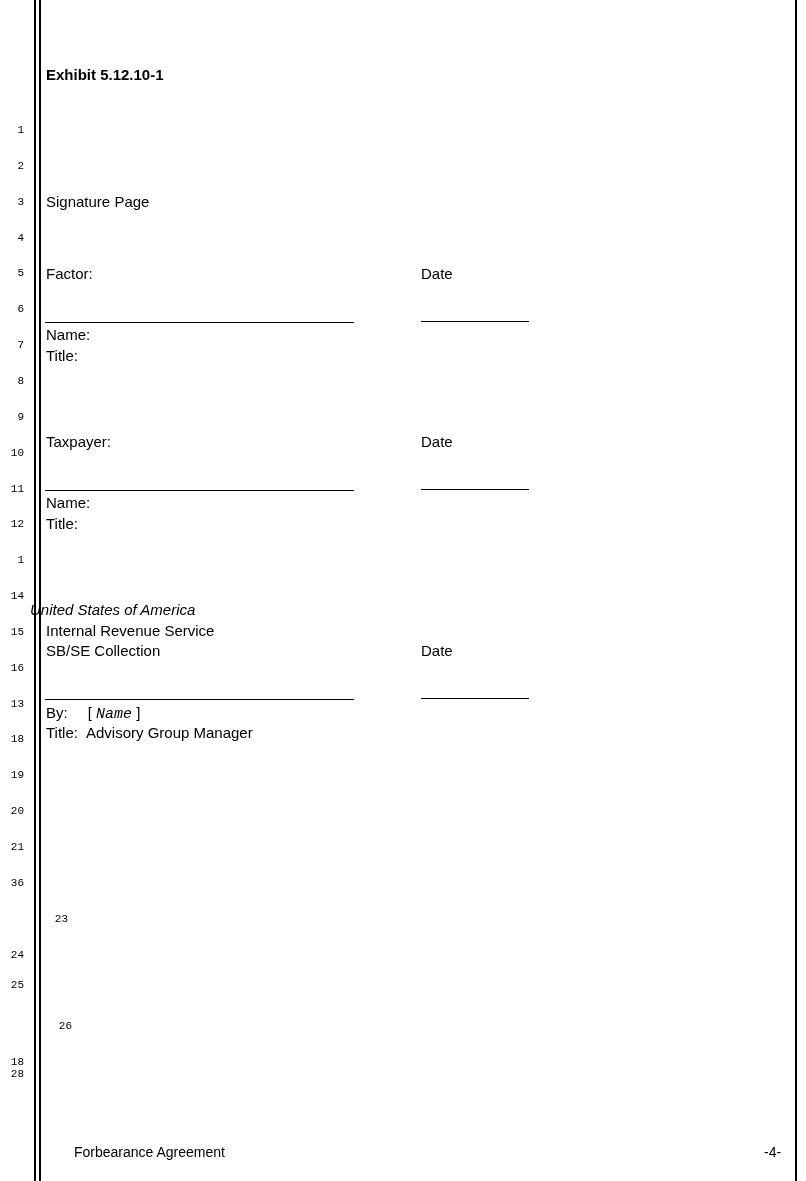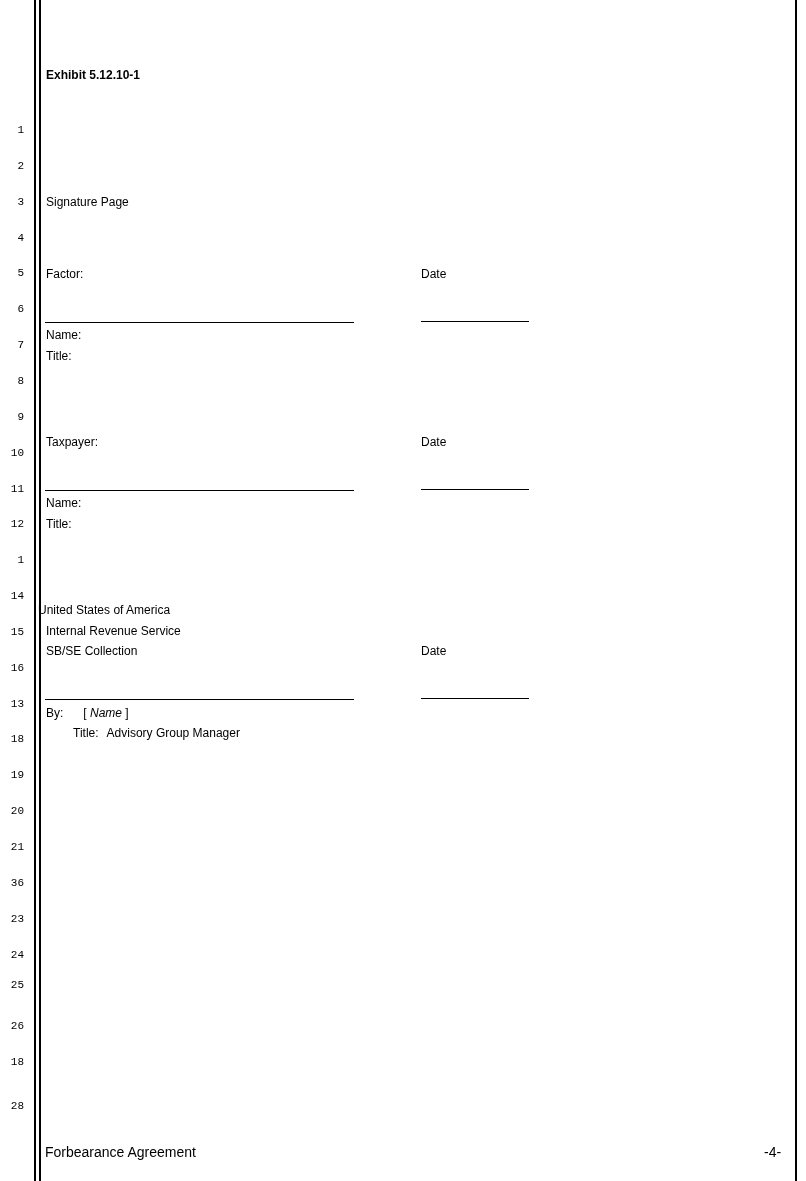--- a/index.html
+++ b/index.html
@@ -1,25 +1,25 @@
 <!DOCTYPE html>
 <html><head>
 <meta charset="utf-8">
 <style>
   html, body { margin:0; padding:0; background:#ffffff; }
   body { width:806px; height:1181px; position:relative; overflow:hidden;
          font-family:"Liberation Sans", sans-serif; color:#000; }
   .vline { position:absolute; top:0; bottom:0; background:#000; }
   .ln { position:absolute; left:0; width:24px; text-align:right;
         font-family:"Liberation Mono", monospace; font-size:11px; color:#000; }
-  .txt { position:absolute; font-size:12px; line-height:20px; white-space:nowrap; }
+  .txt { position:absolute; font-size:15px; line-height:20px; white-space:nowrap; }
   .bold { font-weight:bold; }
   .sig { position:absolute; height:1px; background:#000; }
   .foot { position:absolute; font-size:14px; white-space:nowrap; }
-  em { font-style:italic; }
+  em { font-style:italic;font-family:Liberation Mono, monospace; }
 </style>
 </head>
 <body>
 
 <div class="vline" style="left:34px;width:2px;"></div>
 <div class="vline" style="left:39px;width:2px;"></div>
 <div class="vline" style="left:795px;width:2px;"></div>
 
 <div id="line-numbers">
     <div class="ln" style="top: 124px;">1</div>
@@ -37,52 +37,52 @@
     <div class="ln" style="top: 554.2px;">1</div>
     <div class="ln" style="top: 590.05px;">14</div>
     <div class="ln" style="top: 625.9px;">15</div>
     <div class="ln" style="top: 661.75px;">16</div>
     <div class="ln" style="top: 697.6px;">13</div>
     <div class="ln" style="top: 733.45px;">18</div>
     <div class="ln" style="top: 769.3px;">19</div>
     <div class="ln" style="top: 805.15px;">20</div>
     <div class="ln" style="top: 841px;">21</div>
     <div class="ln" style="top: 876.85px;">36</div>
-    <div class="ln" style="top: 912.7px;">23</div>
+    <div class="ln" style="top: 912.7px; padding-left: 44px;">23</div>
     <div class="ln" style="top: 948.55px;">24</div>
     <div class="ln" style="top: 979px;">25</div>
-    <div class="ln" style="top: 1020.25px;">26</div>
+    <div class="ln" style="top: 1020.25px; padding-left: 48px;">26</div>
     <div class="ln" style="top: 1056.1px;">18</div>
-    <div class="ln" style="top: 1068px; margin-top: 32px;">28</div>
+    <div class="ln" style="top: 1068px;">28</div>
   </div>
 
 <div class="txt bold" style="left:46px;top:65px;">Exhibit 5.12.10-1</div>
 <div class="txt" style="left:46px;top:192px;">Signature Page</div>
 
 <div class="txt" style="left:46px;top:264px;">Factor:</div>
 <div class="txt" style="left:421px;top:264px;">Date</div>
 <div class="sig" style="left:45px;top:322px;width:309px;"></div>
 <div class="sig" style="left:421px;top:321px;width:108px;"></div>
 <div class="txt" style="left:46px;top:325px;">Name:</div>
 <div class="txt" style="left:46px;top:346px;">Title:</div>
 
 <div class="txt" style="left:46px;top:432px;">Taxpayer:</div>
 <div class="txt" style="left:421px;top:432px;">Date</div>
 <div class="sig" style="left:45px;top:490px;width:309px;"></div>
 <div class="sig" style="left:421px;top:489px;width:108px;"></div>
 <div class="txt" style="left:46px;top:493px;">Name:</div>
 <div class="txt" style="left:46px;top:514px;">Title:</div>
 
-<div class="txt" style="left:38px;top:600px;">United States of America</div>
+<div class="txt" style="left:30px;top:600px;font-style:italic;">United States of America</div>
 <div class="txt" style="left:46px;top:621px;">Internal Revenue Service</div>
 <div class="txt" style="left:46px;top:641px;">SB/SE Collection</div>
 <div class="txt" style="left:421px;top:641px;">Date</div>
 <div class="sig" style="left:45px;top:699px;width:309px;"></div>
 <div class="sig" style="left:421px;top:698px;width:108px;"></div>
 <div class="txt" style="left:46px;top:703px;">
   <span>By:</span><span style="display:inline-block;width:20px;"></span><span>[ </span><em>Name</em><span> ]</span>
 </div>
-<div class="txt" style="left:46px;top:723px;margin-left:27px;">
+<div class="txt" style="left:46px;top:723px;">
   <span>Title:</span><span style="display:inline-block;width:8px;"></span><span>Advisory Group Manager</span>
 </div>
 
-<div class="foot" style="left:45px;top:1144px;">Forbearance Agreement</div>
+<div class="foot" style="left:74px;top:1144px;">Forbearance Agreement</div>
 <div class="foot" style="left:764px;top:1144px;">-4-</div>
 
 </body></html>

